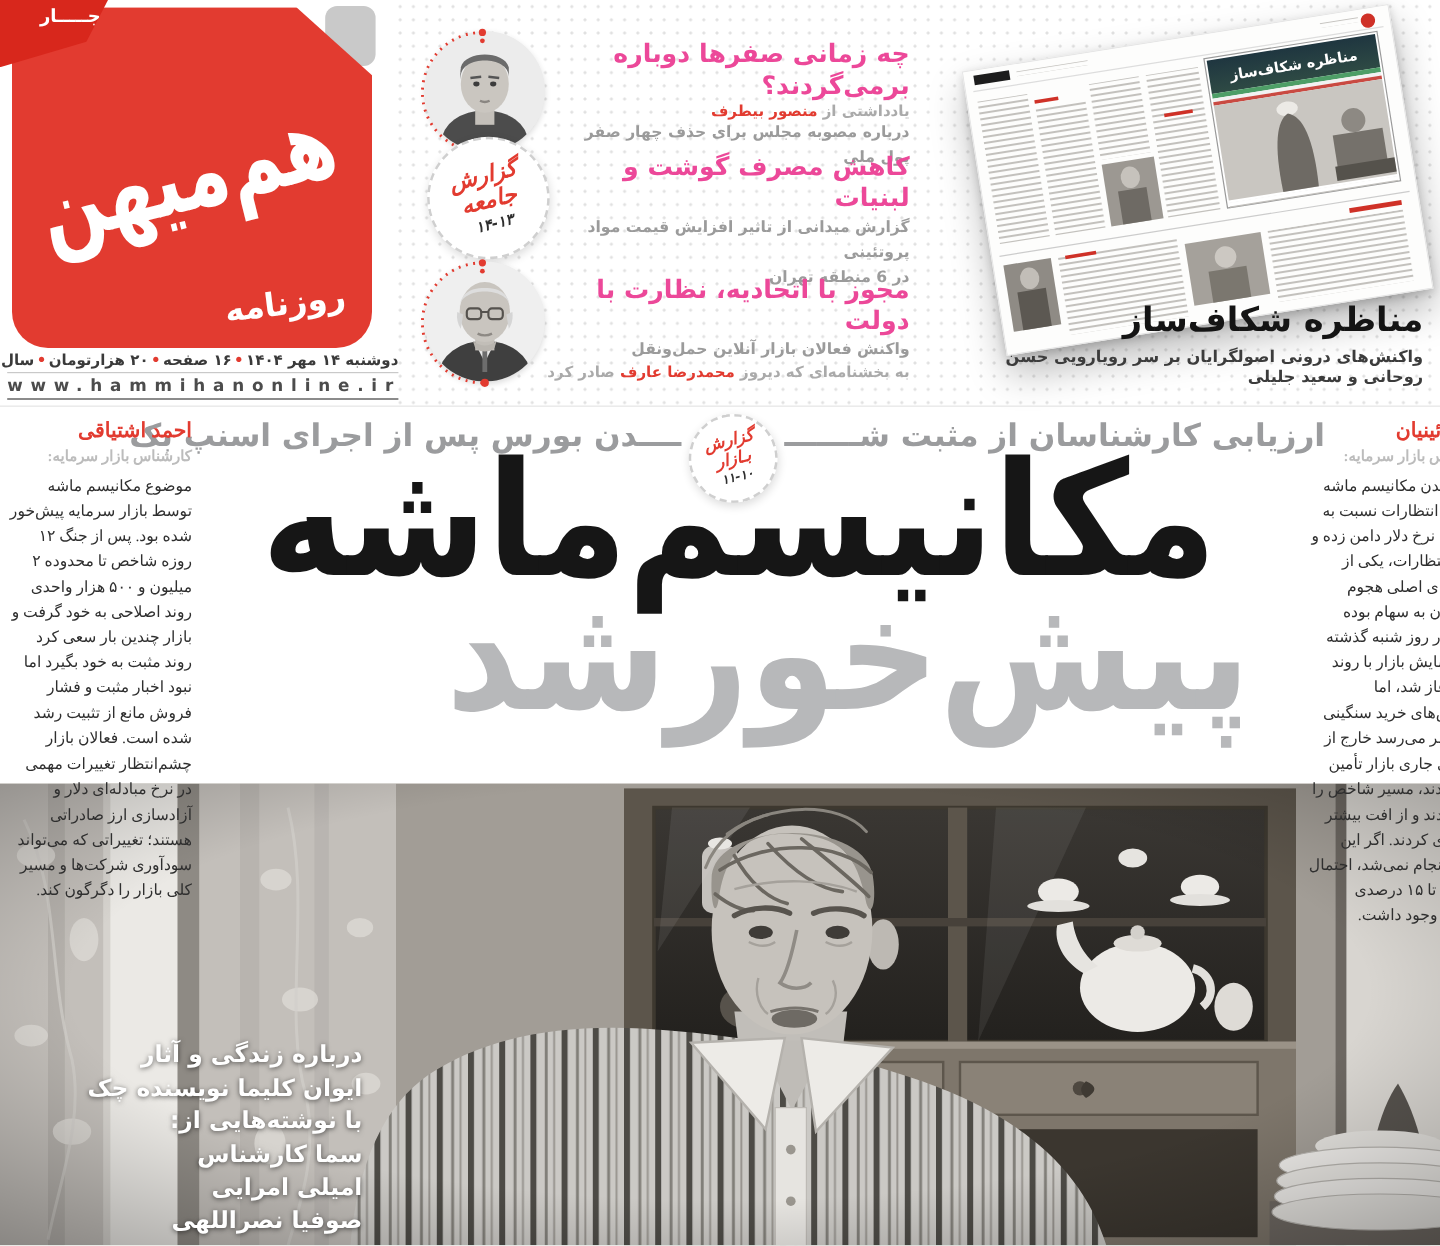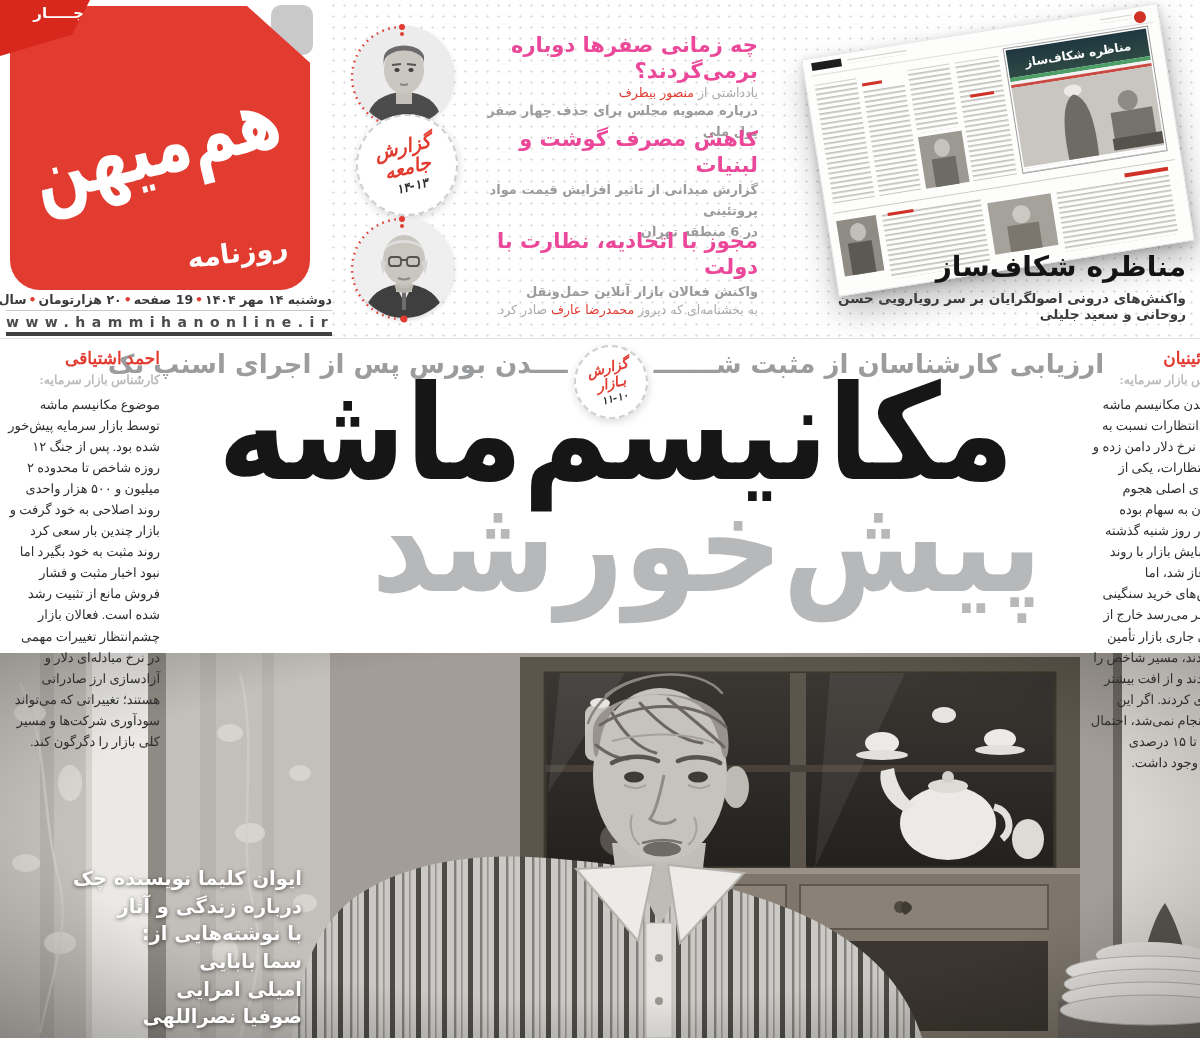--- a/index.html
+++ b/index.html
@@ -17,39 +17,39 @@
   .logo-wrap{position:absolute;left:10px;top:6px;width:300px;height:284px;z-index:5;}
   .logo-tab{position:absolute;right:-3px;top:-1px;width:42px;height:50px;background:#c9c9c9;border-radius:10px;}
   .logo-box{position:absolute;inset:0;background:#e23b30;border-radius:30px;
         clip-path:polygon(0 0,79% 0,100% 20%,100% 100%,0 100%);}
   .logo-box svg{width:100%;height:100%;}
   .masthead-lines{position:absolute;left:6px;top:292px;width:326px;z-index:5;}
   .dateline{direction:rtl;text-align:center;font-size:12.5px;font-weight:bold;color:#3a3a3a;
         border-bottom:1px solid #c9c9c9;padding-bottom:3px;white-space:nowrap;}
   .dateline .sep{color:#e23b30;margin:0 2px;}
   .website{display:block;text-align:center;font-size:14px;font-weight:bold;color:#4c4c4c;
-        letter-spacing:6.5px;border-bottom:4px solid #404040;padding:3px 0 2px 0;text-decoration:none;}
+        letter-spacing:6.5px;border-bottom:1px solid #404040;padding:3px 0 2px 0;text-decoration:none;}
   
   .story-media{position:absolute;width:100px;height:100px;z-index:4;}
   .story-media .ph{width:100px;height:100px;border-radius:50%;overflow:hidden;background:#ececec;
         box-shadow:0 2px 5px rgba(0,0,0,.15);}
   .story-media svg{display:block;}
   .red-arc{position:absolute;left:-8px;top:-5px;width:112px;height:112px;pointer-events:none;}
   .badge{border-radius:50%;background:#fff;border:2px dashed #cfcfcf;
         box-shadow:0 3px 8px rgba(0,0,0,.14);display:flex;flex-direction:column;align-items:center;
         justify-content:center;transform:rotate(-14deg);box-sizing:border-box;direction:rtl;}
   .badge .b1,.badge .b2{color:#e23b30;font-weight:bold;font-style:italic;line-height:1.12;}
   .badge .pg{color:#2e2e2e;font-weight:bold;font-style:italic;margin-top:1px;}
   .badge-lg{width:102px;height:102px;}
   .badge-lg .b1,.badge-lg .b2{font-size:19px;}
   .badge-lg .pg{font-size:12.5px;}
   .story-text{position:absolute;width:306px;right:442px;direction:rtl;text-align:right;z-index:4;}
   .story-title{font-size:21px;font-weight:bold;color:#ec4899;line-height:1.25;}
   .story-sub{font-size:13px;font-weight:bold;color:#9b9b9b;line-height:1.65;margin-left:19px;}
-  .story-by{font-size:12.5px;font-weight:normal;color:#aaaaaa;}
+  .story-by{font-size:12.5px;font-weight:bold;color:#aaaaaa;}
   .story-by .nm{color:#e23b30;}
   
   .preview{position:absolute;left:818px;top:30px;width:358px;height:238px;background:#fdfdfc;
         transform:rotate(-9deg);box-shadow:0 16px 32px rgba(0,0,0,.28),0 3px 8px rgba(0,0,0,.18);
         z-index:4;border:1px solid #e6e6e6;}
   .preview svg{display:block;width:100%;height:100%;}
   .preview-caption{position:absolute;right:14px;top:250px;width:380px;z-index:5;direction:rtl;text-align:right;}
   .preview-caption .t{font-size:28px;font-weight:bold;color:#141414;line-height:1.2;}
   .preview-caption .s{font-size:13.5px;font-weight:bold;color:#3c3c3c;margin-top:6px;}
   
@@ -94,21 +94,21 @@
       <div class="logo-box">
         <svg viewBox="0 0 300 284">
           <text x="148" y="168" font-size="84" font-weight="bold" fill="#ffffff" text-anchor="middle" textLength="252" lengthAdjust="spacingAndGlyphs" transform="rotate(-14 150 150)">هم‌میهن</text>
           <text x="228" y="256" font-size="27" font-weight="bold" fill="#ffffff" text-anchor="middle" transform="rotate(-7 228 250)">روزنامه</text>
         </svg>
       </div>
     </div>
 
     <div class="masthead-lines">
       <div class="dateline">
-        <span>دوشنبه ۱۴ مهر ۱۴۰۴</span><span class="sep">•</span><span>19 صفحه</span><span class="sep">•</span><span>۲۰ هزارتومان</span><span class="sep">•</span><span>سال چهارم</span>
+        <span>دوشنبه ۱۴ مهر ۱۴۰۴</span><span class="sep">•</span><span>۱۶ صفحه</span><span class="sep">•</span><span>۲۰ هزارتومان</span><span class="sep">•</span><span>سال چهارم</span>
       </div>
       <a class="website" href="#">www.hammihanonline.ir</a>
     </div>
 
     <div class="story-media" style="left:354px;top:26px;">
       <div class="ph">
         <svg viewBox="0 0 100 100" width="100" height="100">
           <rect width="100" height="100" fill="#ececec"></rect>
           <ellipse cx="50" cy="92" rx="36" ry="26" fill="#4c4c4c"></ellipse>
           <rect x="42" y="60" width="16" height="18" fill="#c4c0ba"></rect>
@@ -397,22 +397,22 @@
         <path d="M624 132 C632 136 640 136 646 132 M688 132 C696 136 704 136 710 132" stroke="#a5a19b" stroke-width="2" fill="none"></path>
         <path d="M664 122 C660 142 656 158 650 166 C658 172 670 172 676 166" stroke="#8f8b85" stroke-width="3" fill="none"></path>
         <ellipse cx="662" cy="196" rx="19" ry="7.5" fill="#6e6a64"></ellipse>
         <path d="M642 190 C656 186 670 186 682 190" stroke="#77736d" stroke-width="2.5" fill="none"></path>
         <path d="M612 88 C648 78 688 80 714 90" stroke="#a5a19b" stroke-width="2" fill="none"></path>
         <path d="M632 162 C628 176 634 188 640 192 M694 164 C700 176 694 188 688 192" stroke="#a5a19b" stroke-width="2" fill="none"></path>
       </g>
       <rect width="1200" height="385" fill="url(#vig)"></rect>
     </svg>
     <div class="overlay">
+      <span class="ln">درباره زندگی و آثار</span>
       <span class="ln">ایوان کلیما نویسنده چک</span>
-      <span class="ln">درباره زندگی و آثار</span>
       <span class="ln">با نوشته‌هایی از:</span>
-      <span class="ln">سما بابایی</span>
+      <span class="ln">سما کارشناس</span>
       <span class="ln">امیلی امرایی</span>
       <span class="ln">صوفیا نصراللهی</span>
     </div>
   </div>
 
 </div>
 
 </body></html>

